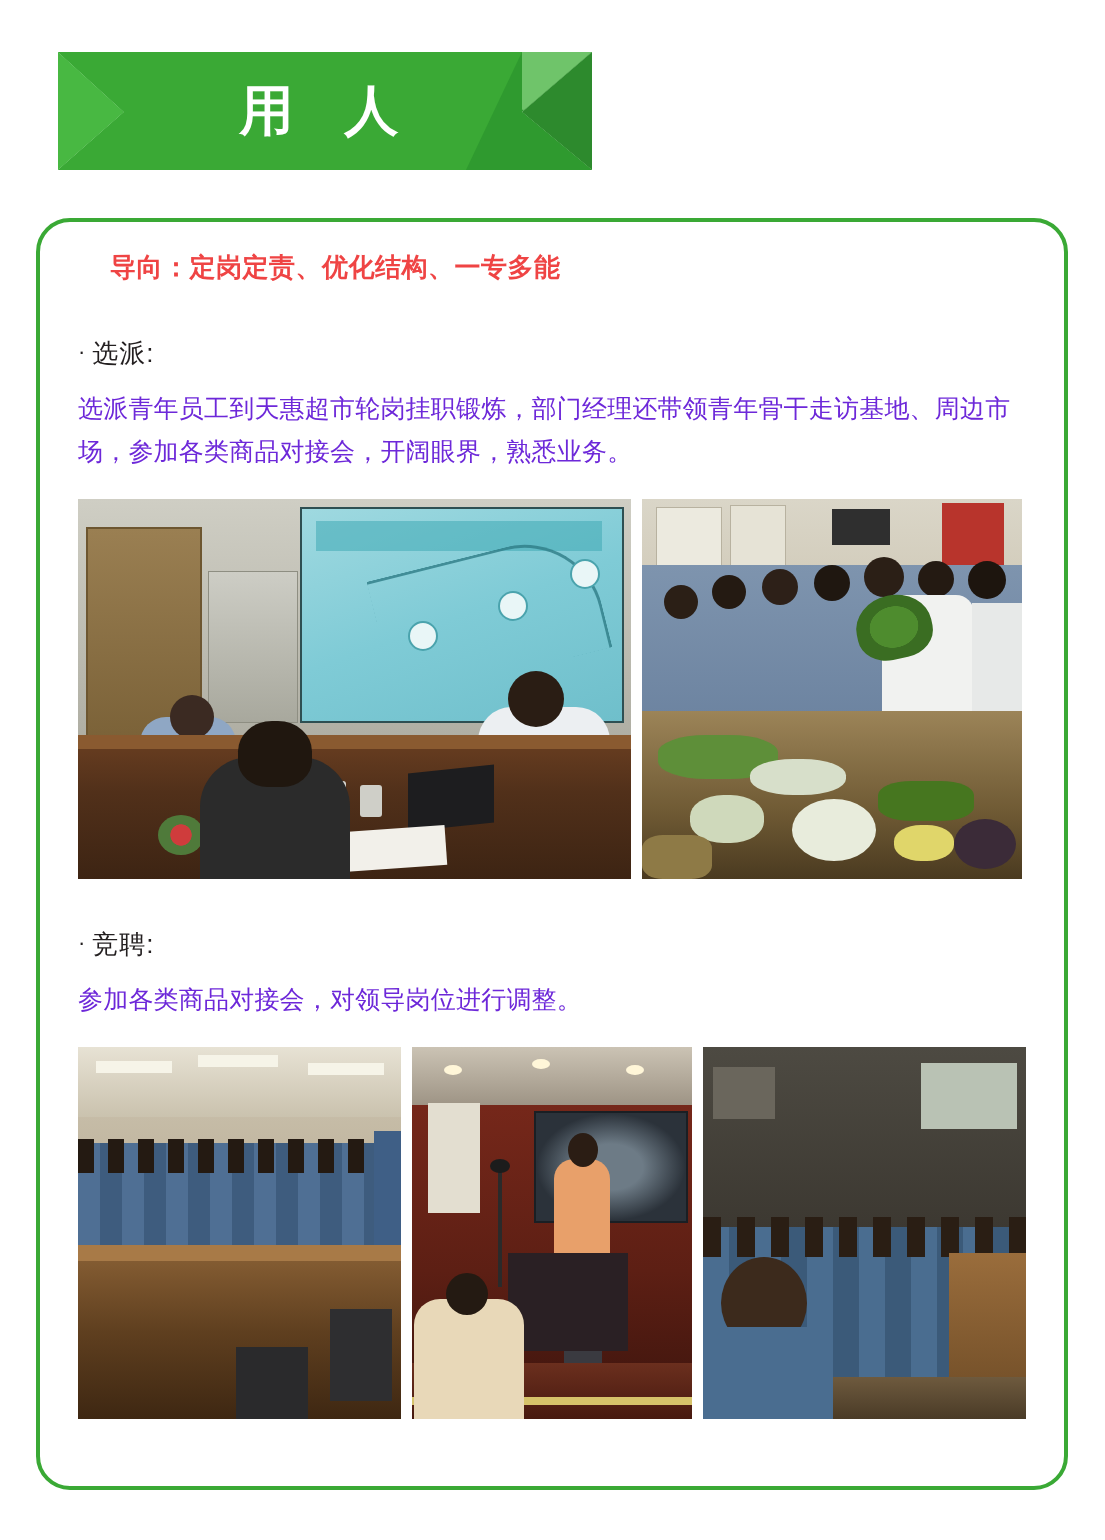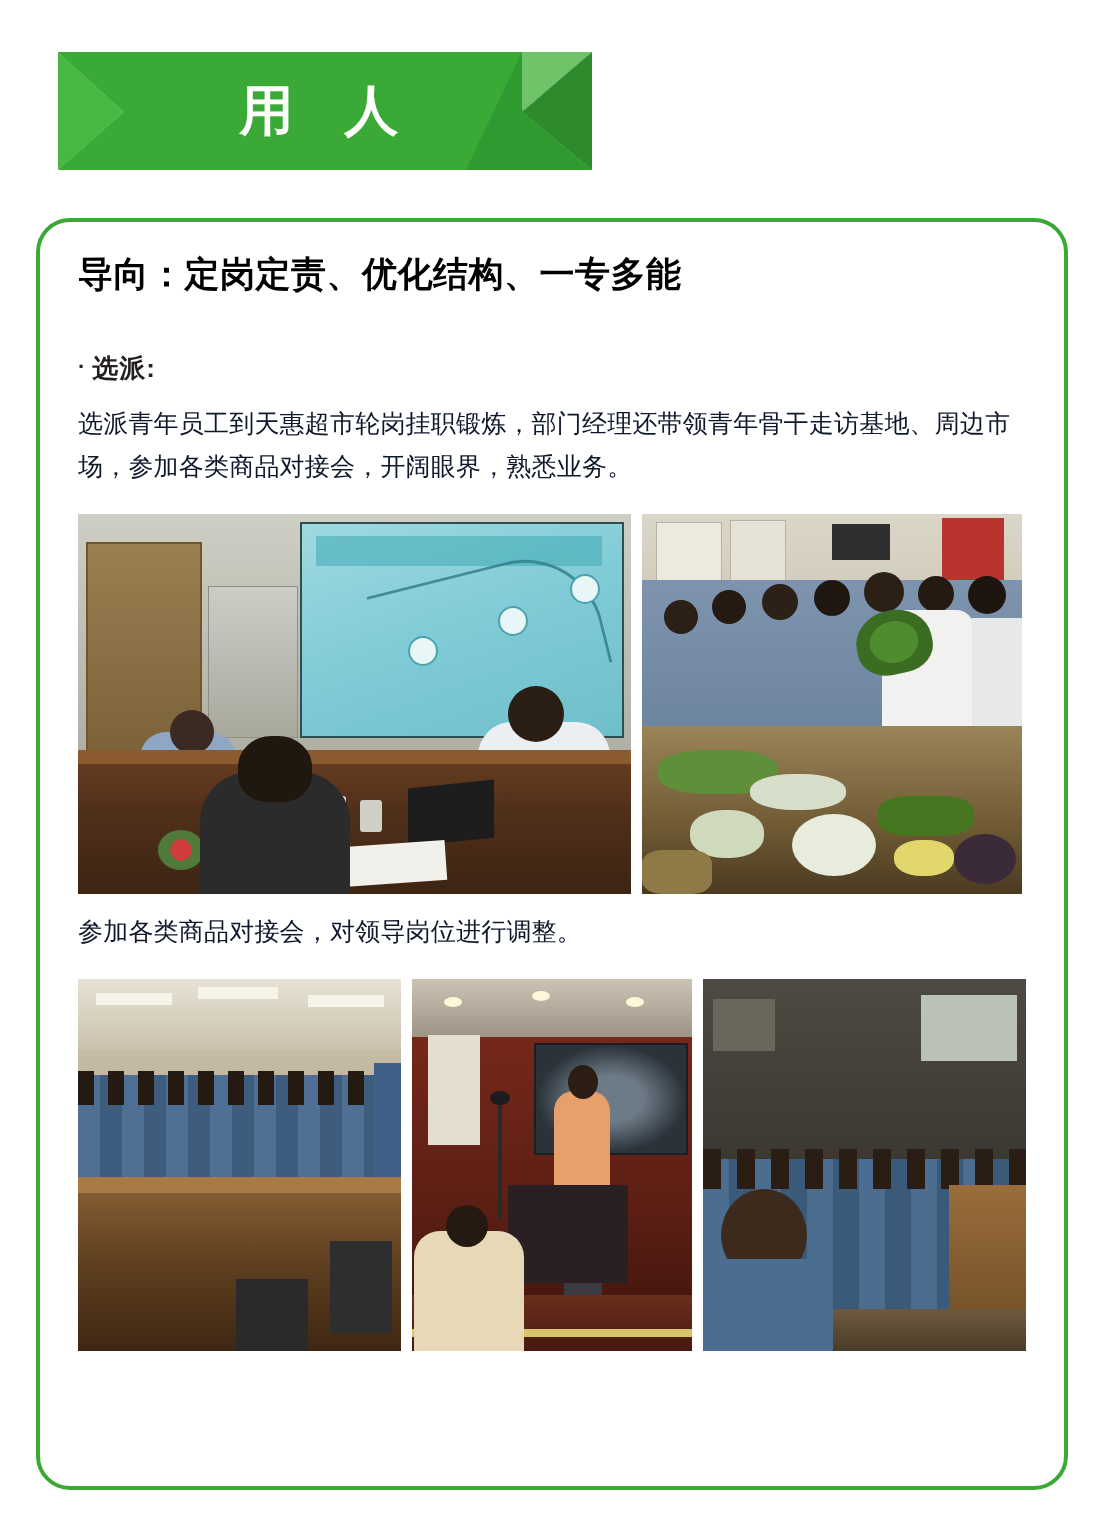--- a/index.html
+++ b/index.html
@@ -59,46 +59,47 @@
   }
 
   .card-inner {
     position: absolute;
     left: 38px;
     top: 24px;
     right: 38px;
   }
 
   .headline {
-    font-size: 35px;
+    font-size: 26px;
     font-weight: bold;
     line-height: 1.62;
     letter-spacing: 0.5px;
-    color: #000000;
+    color: #ef4444;
+    margin-left: 32px;
   }
 
   .section-head {
     margin-top: 48px;
     font-size: 26px;
-    font-weight: bold;
+    font-weight: normal;
     color: #231f20;
     letter-spacing: 1px;
   }
   .section-head .dot {
     font-size: 22px;
     margin-right: 6px;
     position: relative;
     top: -3px;
   }
 
   .body-text {
     margin-top: 16px;
     font-size: 25px;
     line-height: 1.72;
-    color: #0f172a;
+    color: #6d28d9;
     letter-spacing: 0.2px;
   }
 
   
   .photo-row {
     display: flex;
     gap: 11px;
     margin-top: 26px;
   }
   .photo {
@@ -284,20 +285,23 @@
         <div class="ph-layer v2"></div>
         <div class="ph-layer v3"></div>
         <div class="ph-layer v4"></div>
         <div class="ph-layer v5"></div>
         <div class="ph-layer v6"></div>
         <div class="ph-layer v7"></div>
         <div class="ph-layer v8"></div>
       </div>
     </div>
 
+    <div class="section-head">
+      <span class="dot">·</span><span>竞聘:</span>
+    </div>
     <div class="body-text">参加各类商品对接会，对领导岗位进行调整。</div>
 
     <div class="photo-row">
       <div class="photo p3">
         <div class="ph-layer wall"></div>
         <div class="ph-layer ceil"></div>
         <div class="ph-layer light1"></div>
         <div class="ph-layer light2"></div>
         <div class="ph-layer light3"></div>
         <div class="ph-layer crowd"></div>

